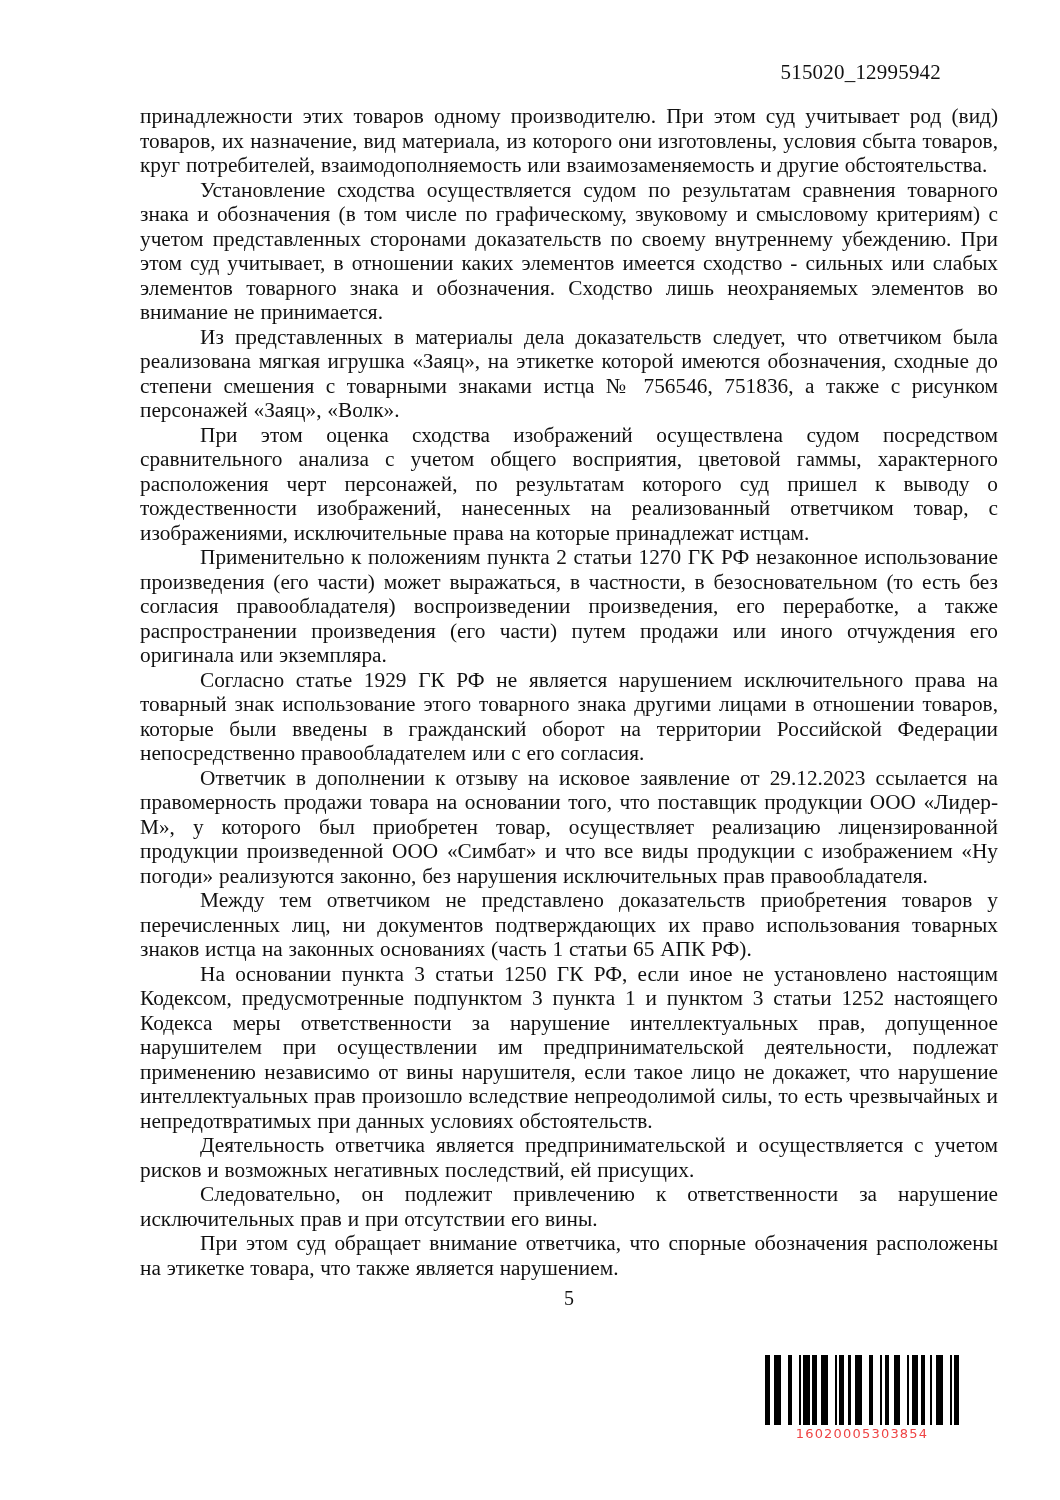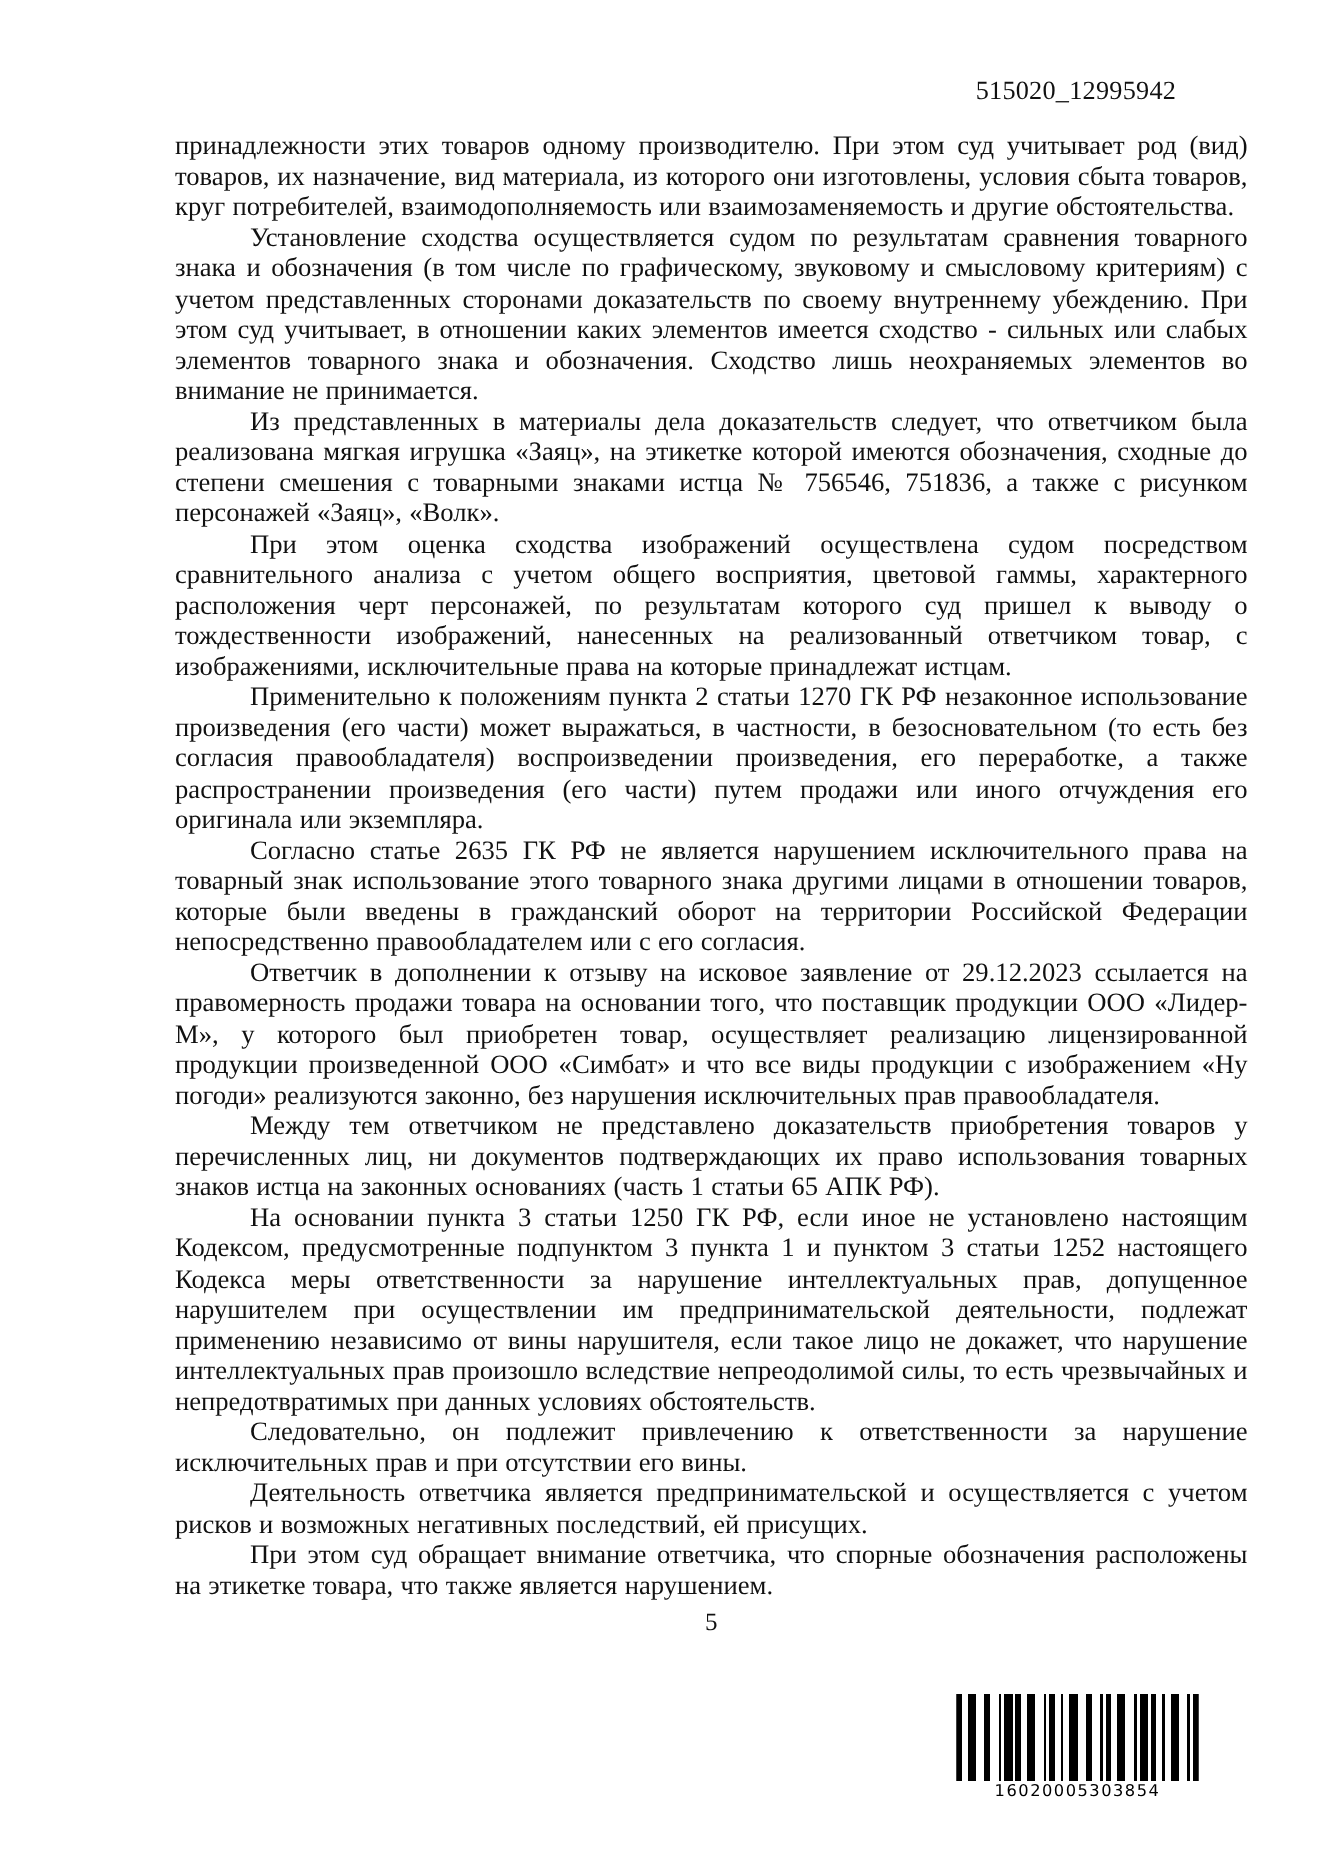--- a/index.html
+++ b/index.html
@@ -60,43 +60,43 @@
     display: block;
     width: 194px;
     height: 70px;
   }
   .barcode svg rect { fill: #000; }
   .barcode-num {
     margin-top: 1px;
     font-family: "DejaVu Sans", sans-serif;
     font-size: 13px;
     letter-spacing: 1.2px;
-    color: #000000;
+    color: #ef4444;
     white-space: nowrap;
   }
 </style>
 </head>
 <body>
 
 <div class="page">
 
   <div class="doc-code">515020_12995942</div>
 
   <div class="doc-body">
     <p class="no-indent">принадлежности этих товаров одному производителю. При этом суд учитывает род (вид) товаров, их назначение, вид материала, из которого они изготовлены, условия сбыта товаров, круг потребителей, взаимодополняемость или взаимозаменяемость и другие обстоятельства.</p>
     <p>Установление сходства осуществляется судом по результатам сравнения товарного знака и обозначения (в том числе по графическому, звуковому и смысловому критериям) с учетом представленных сторонами доказательств по своему внутреннему убеждению. При этом суд учитывает, в отношении каких элементов имеется сходство - сильных или слабых элементов товарного знака и обозначения. Сходство лишь неохраняемых элементов во внимание не принимается.</p>
     <p>Из представленных в материалы дела доказательств следует, что ответчиком была реализована мягкая игрушка «Заяц», на этикетке которой имеются обозначения, сходные до степени смешения с товарными знаками истца № 756546, 751836, а также с рисунком персонажей «Заяц», «Волк».</p>
     <p>При этом оценка сходства изображений осуществлена судом посредством сравнительного анализа с учетом общего восприятия, цветовой гаммы, характерного расположения черт персонажей, по результатам которого суд пришел к выводу о тождественности изображений, нанесенных на реализованный ответчиком товар, с изображениями, исключительные права на которые принадлежат истцам.</p>
     <p>Применительно к положениям пункта 2 статьи 1270 ГК РФ незаконное использование произведения (его части) может выражаться, в частности, в безосновательном (то есть без согласия правообладателя) воспроизведении произведения, его переработке, а также распространении произведения (его части) путем продажи или иного отчуждения его оригинала или экземпляра.</p>
-    <p>Согласно статье 2635 ГК РФ не является нарушением исключительного права на товарный знак использование этого товарного знака другими лицами в отношении товаров, которые были введены в гражданский оборот на территории Российской Федерации непосредственно правообладателем или с его согласия.</p>
+    <p>Согласно статье 1929 ГК РФ не является нарушением исключительного права на товарный знак использование этого товарного знака другими лицами в отношении товаров, которые были введены в гражданский оборот на территории Российской Федерации непосредственно правообладателем или с его согласия.</p>
     <p>Ответчик в дополнении к отзыву на исковое заявление от 29.12.2023 ссылается на правомерность продажи товара на основании того, что поставщик продукции ООО «Лидер-М», у которого был приобретен товар, осуществляет реализацию лицензированной продукции произведенной ООО «Симбат» и что все виды продукции с изображением «Ну погоди» реализуются законно, без нарушения исключительных прав правообладателя.</p>
     <p>Между тем ответчиком не представлено доказательств приобретения товаров у перечисленных лиц, ни документов подтверждающих их право использования товарных знаков истца на законных основаниях (часть 1 статьи 65 АПК РФ).</p>
     <p>На основании пункта 3 статьи 1250 ГК РФ, если иное не установлено настоящим Кодексом, предусмотренные подпунктом 3 пункта 1 и пунктом 3 статьи 1252 настоящего Кодекса меры ответственности за нарушение интеллектуальных прав, допущенное нарушителем при осуществлении им предпринимательской деятельности, подлежат применению независимо от вины нарушителя, если такое лицо не докажет, что нарушение интеллектуальных прав произошло вследствие непреодолимой силы, то есть чрезвычайных и непредотвратимых при данных условиях обстоятельств.</p>
+    <p>Деятельность ответчика является предпринимательской и осуществляется с учетом рисков и возможных негативных последствий, ей присущих.</p>
     <p>Следовательно, он подлежит привлечению к ответственности за нарушение исключительных прав и при отсутствии его вины.</p>
-    <p>Деятельность ответчика является предпринимательской и осуществляется с учетом рисков и возможных негативных последствий, ей присущих.</p>
     <p>При этом суд обращает внимание ответчика, что спорные обозначения расположены на этикетке товара, что также является нарушением.</p>
     <div class="page-number">5</div>
   </div>
 
   <div class="barcode">
     <svg viewBox="0 0 194 70" preserveAspectRatio="none" shape-rendering="crispEdges">
         <rect x="0.00" y="0" width="4.51" height="70"></rect>
         <rect x="9.02" y="0" width="6.77" height="70"></rect>
         <rect x="22.56" y="0" width="4.51" height="70"></rect>
         <rect x="33.84" y="0" width="2.26" height="70"></rect>

